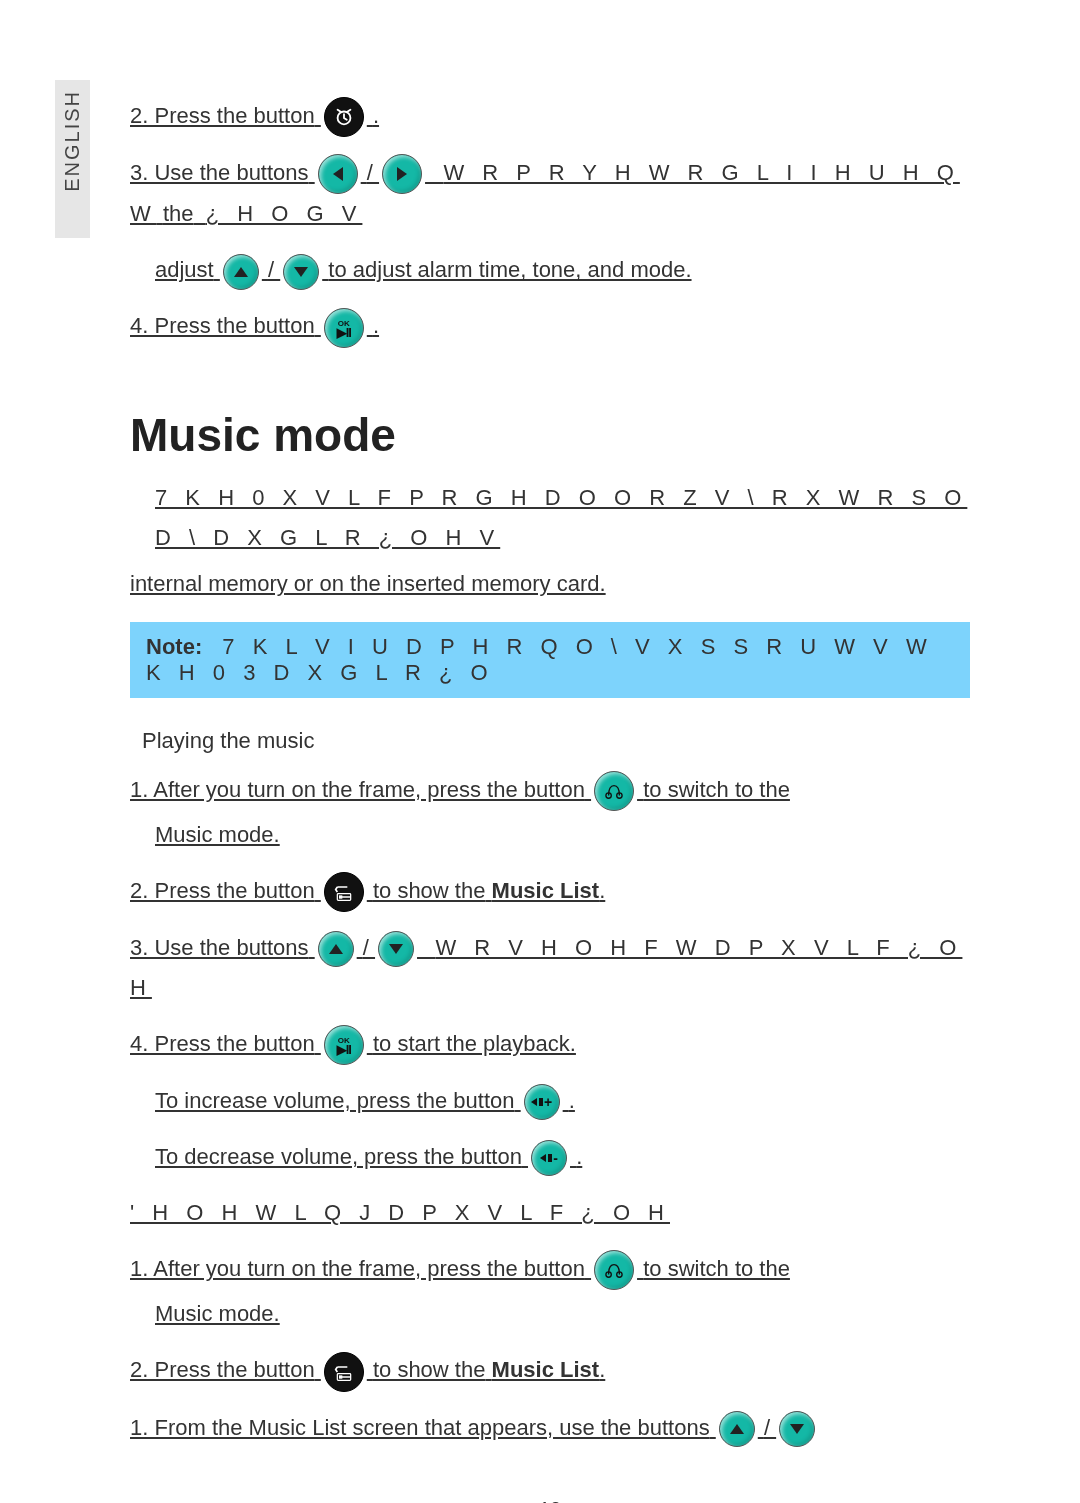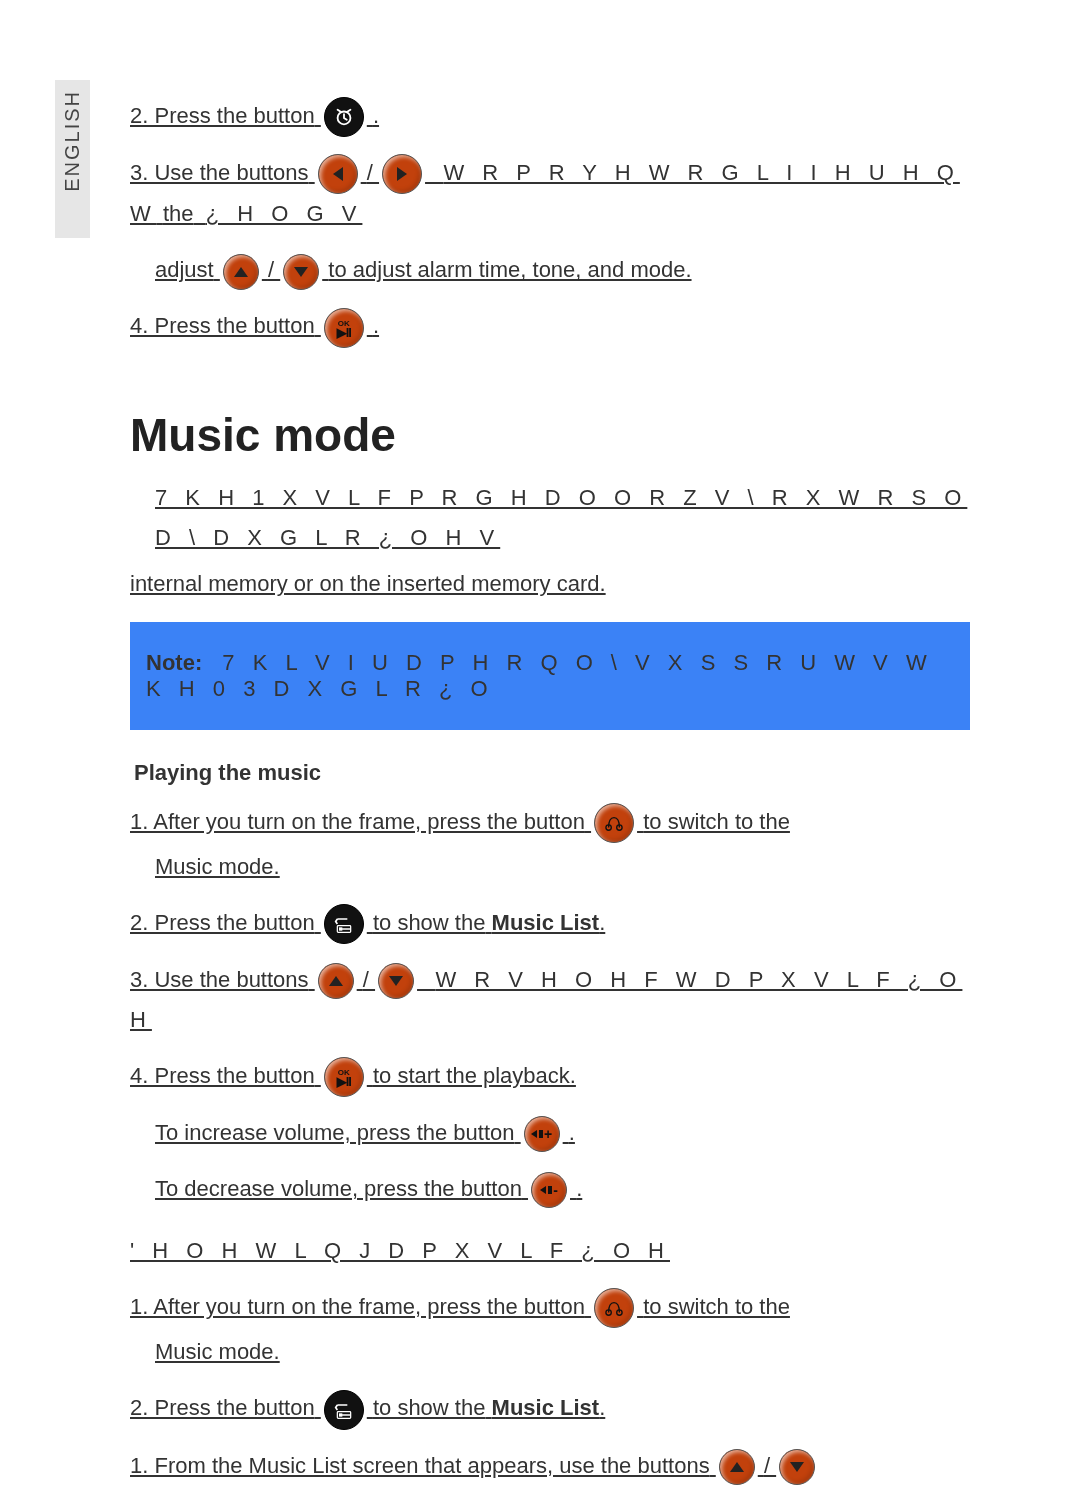--- a/index.html
+++ b/index.html
@@ -39,49 +39,49 @@
   .indent {
     margin-left: 25px;
   }
   h2.music {
     font-size: 46px;
     font-weight: bold;
     margin: 60px 0 8px 0;
     color: #222;
   }
   .note-box {
-    background: #3b82f6;
-    padding: 28px 16px;
+    background: #7dd3fc;
+    padding: 12px 16px;
     margin: 18px 0 30px 0;
     letter-spacing: 2px;
   }
   .note-label {
     font-weight: bold;
     letter-spacing: 0;
     margin-right: 12px;
   }
   .sub-head {
-    font-weight: bold;
-    margin: 18px 0 6px 4px;
+    font-weight: normal;
+    margin: 18px 0 6px 12px;
   }
   .cipher-tight {
     letter-spacing: 6px;
   }
   .btn-ico {
     display: inline-flex;
     align-items: center;
     justify-content: center;
     vertical-align: middle;
     margin: 0 3px;
   }
   .btn-round {
     width: 38px;
     height: 38px;
     border-radius: 50%;
-    background: #c2410c;
+    background: #14b8a6;
     border: 1px solid #555;
     box-shadow: inset 2px 2px 4px rgba(255,255,255,.6), inset -2px -2px 4px rgba(0,0,0,.15);
     display: inline-flex;
     align-items: center;
     justify-content: center;
   }
   .btn-small {
     width: 34px;
     height: 34px;
   }
@@ -219,21 +219,21 @@
       <span class="btn-round ok-btn">
           <span>OK</span>
           <span class="row2">▶II</span>
         </span>
     </span>
     <span>.</span>
   </div>
 
   <h2 class="music">Music mode</h2>
   <div class="line indent">
-    <span class="cipher-tight">7 K H   1 X V L F   P R G H   D O O R Z V   \ R X   W R   S O D \   D X G L R   ¿ O H V</span>
+    <span class="cipher-tight">7 K H   0 X V L F   P R G H   D O O R Z V   \ R X   W R   S O D \   D X G L R   ¿ O H V</span>
   </div>
   <div class="line" style="margin-top:-10px">
     <span>internal memory or on the inserted memory card.</span>
   </div>
 
   <div class="note-box">
     <span class="note-label">Note:</span>
     <span class="cipher-tight">7 K L V   I U D P H   R Q O \   V X S S R U W V   W K H   0 3     D X G L R   ¿ O</span>
   </div>
 
@@ -315,21 +315,21 @@
     <span class="btn-ico">
       <span class="btn-round btn-small vol">
           <span class="spk"></span>
           <span class="box"></span>
           <span>-</span>
         </span>
     </span>
     <span>.</span>
   </div>
 
-  <div class="line cipher-tight" style="margin-top:22px">' H O H W L Q J   D   P X V L F   ¿ O H</div>
+  <div class="line cipher-tight" style="margin-top:16px">' H O H W L Q J   D   P X V L F   ¿ O H</div>
 
   <div class="line">
     <span>1. After you turn on the frame, press the button</span>
     <span class="btn-ico">
       <span class="btn-round music-small">
         <svg width="22" height="18" viewBox="0 0 24 20">
             <circle cx="6" cy="15" r="3" fill="none" stroke="#111" stroke-width="1.5"></circle>
             <circle cx="18" cy="15" r="3" fill="none" stroke="#111" stroke-width="1.5"></circle>
             <path d="M6 15 Q6 4 12 4 Q18 4 18 15" fill="none" stroke="#111" stroke-width="1.5"></path>
           </svg>

